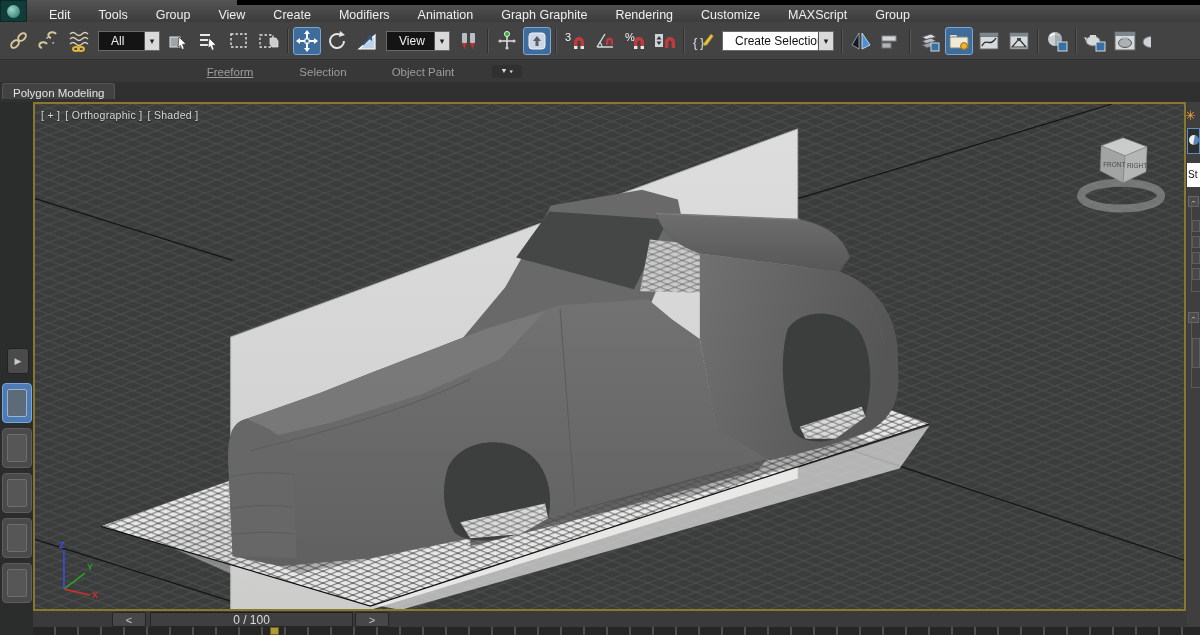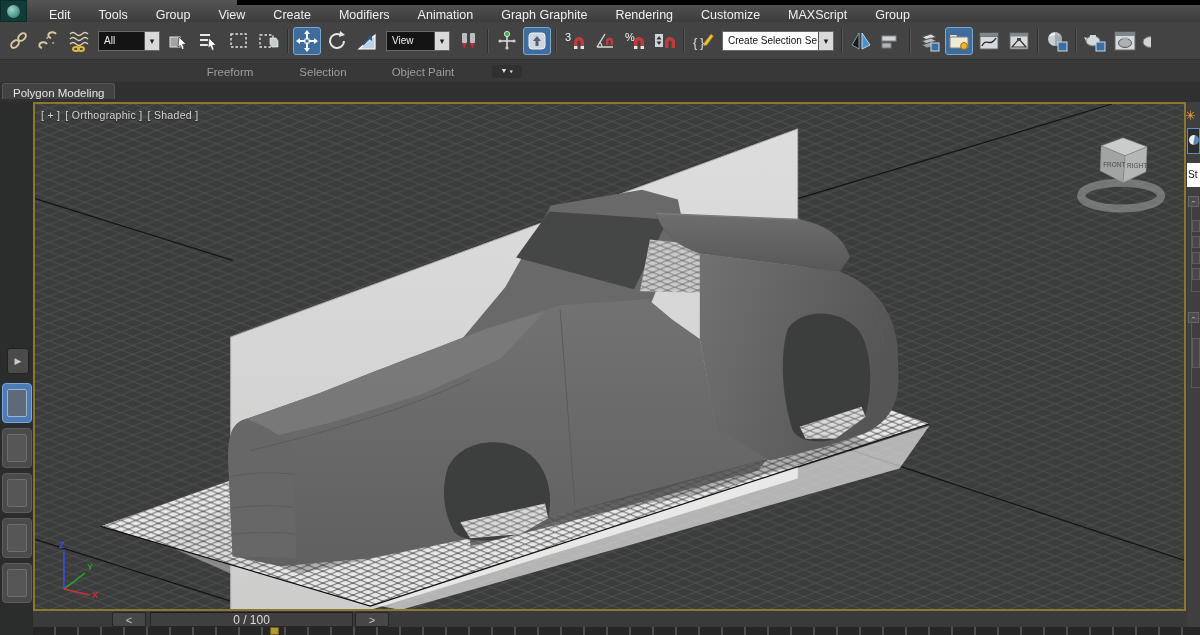--- a/index.html
+++ b/index.html
@@ -22,21 +22,21 @@
   .toolbar { position:absolute; left:0; top:22px; width:1200px; height:38px;
              background:#434343; border-bottom:1px solid #2e2e2e;
              display:flex; align-items:center; padding-left:4px; }
   .tbtn { width:28px; height:28px; margin:0 1px; border-radius:3px; display:flex;
           align-items:center; justify-content:center; flex:0 0 auto; }
   .tbtn.active { background:#3e6c9d; border:1px solid #7ea7cf; }
   .tsep { width:2px; height:24px; margin:0 3px; border-left:1px solid #2f2f2f;
           border-right:1px solid #565656; flex:0 0 auto; }
   .combo { height:20px; background:#141414; border:1px solid #6a6a6a; display:flex;
            align-items:center; margin:0 4px; flex:0 0 auto; }
-  .combo .val { color:#f0f0f0; font-size:10px; padding:0 5px; white-space:nowrap; overflow:hidden; }
+  .combo .val { color:#f0f0f0; font-size:12px; padding:0 12px; white-space:nowrap; overflow:hidden; }
   .combo .arrow { width:15px; height:100%; background:#d9d9d9; color:#222; font-size:9px;
                   display:flex; align-items:center; justify-content:center; border-left:1px solid #555; }
   .combo.light { background:#fff; }
   .combo.light .val { color:#111; }
 
   
   .ribbontabs { position:absolute; left:0; top:61px; width:1200px; height:21px; background:#383838; }
   .rtab { position:absolute; top:1px; height:20px; line-height:20px; text-align:center;
           color:#9d9d9d; font-size:11.5px; }
   .rtab.active { background:#474747; border:1px solid #5e5e5e; border-bottom:none;
@@ -366,21 +366,21 @@
         </svg>
     </div>
     <div class="tbtn" style="width:10px; overflow:hidden">
       <svg width="24" height="24">
           <ellipse cx="10" cy="13" rx="8" ry="5.5" fill="#cfd3d7" stroke="#777"></ellipse>
         </svg>
     </div>
   </div>
 
   <div class="ribbontabs">
-    <div class="rtab" style="left:195px; width:70px;">Freeform</div>
+    <div class="rtab" style="left:195px; width:70px;text-decoration:underline;">Freeform</div>
     <div class="rtab" style="left:288px; width:70px;">Selection</div>
     <div class="rtab" style="left:382px; width:82px;">Object Paint</div>
     <div class="rtab-overflow" style="left:492px;">⯆ ▾</div>
   </div>
   <div class="ribbonpanelrow">
     <div class="ptab">Polygon Modeling</div>
   </div>
 
   <div class="leftpanel">
     <div class="expandbtn">

